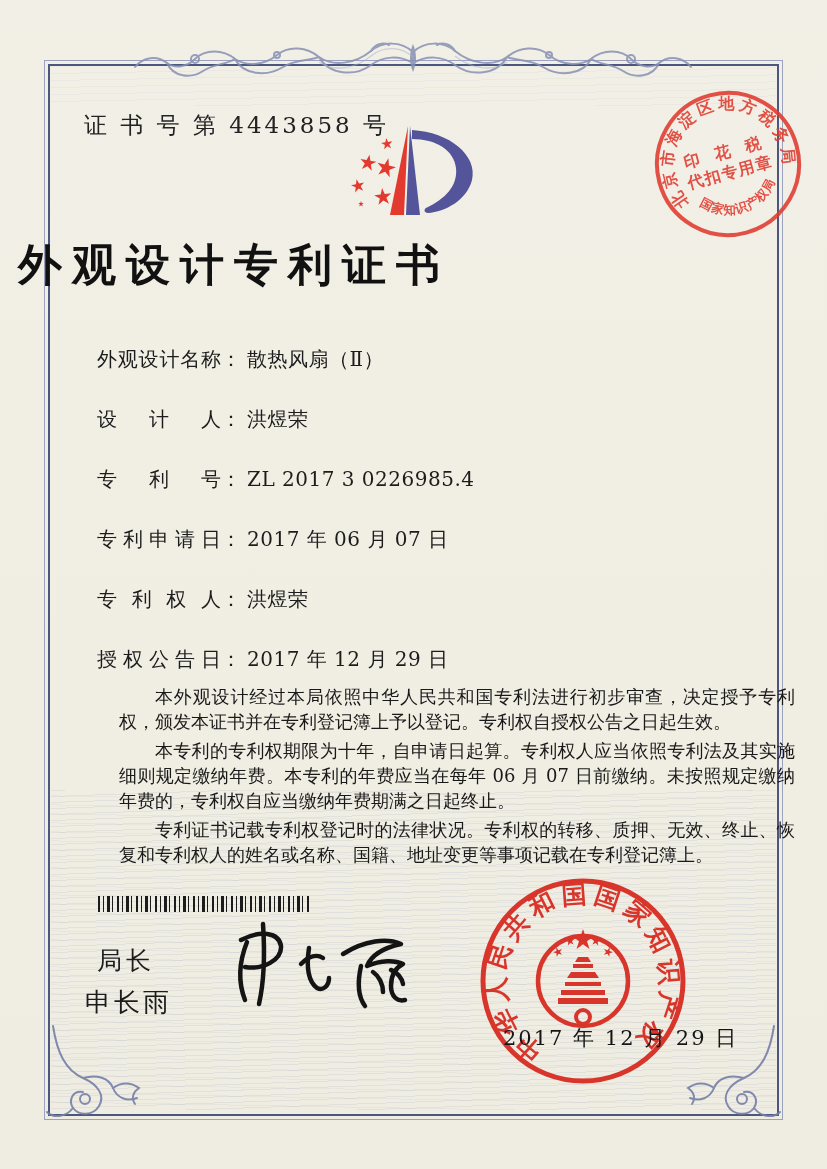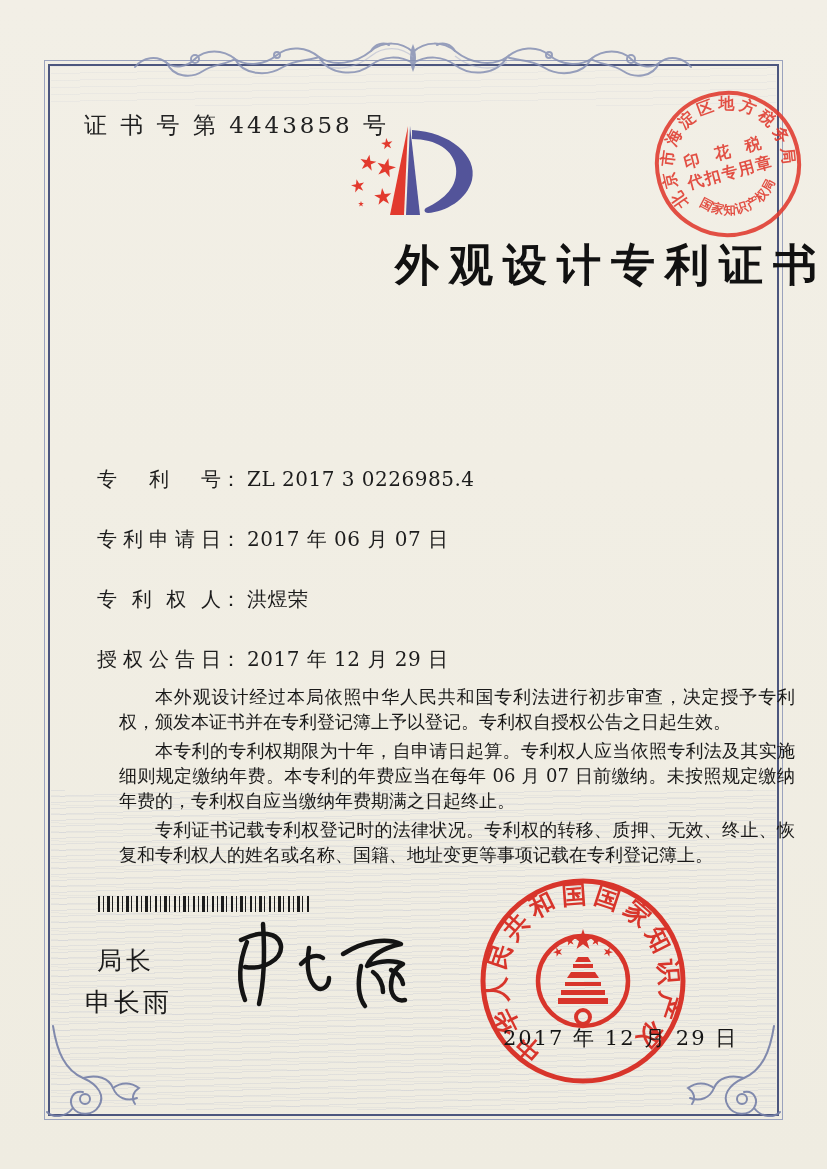--- a/index.html
+++ b/index.html
@@ -12,21 +12,21 @@
   .frame-inner{left:48px;top:64px;width:727px;height:1048px;border:2px solid #4c567e;}
   
   .guilloche{left:51px;top:790px;width:725px;height:320px;
     background:
       repeating-linear-gradient(178deg,rgba(140,152,190,.17) 0 1px,transparent 1px 6px),
       repeating-linear-gradient(181deg,rgba(140,152,190,.10) 0 1px,transparent 1px 9px);
     opacity:.9;}
   .guilloche-top{left:51px;top:66px;width:725px;height:40px;
     background:repeating-linear-gradient(179deg,rgba(140,152,190,.08) 0 1px,transparent 1px 7px);}
   .cert-number{left:84px;top:110px;font-size:23px;letter-spacing:3px;color:#222;}
-  .title{left:0;right:0;top:236px;text-align:right;font-size:44px;font-weight:700;
+  .title{left:0;right:0;top:236px;text-align:left;font-size:44px;font-weight:700;
     letter-spacing:10px;padding-left:18px;color:#111;}
   .field-row{left:97px;height:26px;font-size:20px;white-space:nowrap;}
   .field-label{display:inline-block;width:124px;text-align:justify;text-align-last:justify;}
   .field-value{margin-left:6px;letter-spacing:.5px;}
   .body-text{left:78px;top:684px;width:676px;font-size:18px;line-height:25px;
     text-align:justify;color:#191919;margin-left:41px;}
   .body-text p{margin:0 0 4px 0;text-indent:2em;}
   .signer-title{left:97px;top:944px;font-size:25px;letter-spacing:4px;}
   .signer-name{left:85px;top:985px;font-size:26px;letter-spacing:3px;font-family:Liberation Serif, serif;}
   .seal-date{left:503px;top:1024px;font-size:21px;letter-spacing:2px;color:#151515;z-index:6;}
@@ -106,20 +106,26 @@
       <path d="M68,8 L64,97 L50,97 Z"></path>
     </g>
     <g fill="#53549a">
       <path d="M70,8 L66,97 L80,97 Z"></path>
       <path d="M72,12 C110,14 138,38 132,62 C127,82 105,94 88,95 C85,95 83,92 86,90 C105,81 118,68 116,50 C114,32 96,21 72,21 Z"></path>
     </g>
   </svg>
 
   <div class="abs title">外观设计专利证书</div>
 
+  <div class="abs field-row" style="top:346px;">
+    <span class="field-label">外观设计名称</span><span>：</span><span class="field-value">散热风扇（Ⅱ）</span>
+  </div>
+  <div class="abs field-row" style="top:406px;">
+    <span class="field-label">设计人</span><span>：</span><span class="field-value">洪煜荣</span>
+  </div>
   <div class="abs field-row" style="top:466px;">
     <span class="field-label">专利号</span><span>：</span><span class="field-value">ZL 2017 3 0226985.4</span>
   </div>
   <div class="abs field-row" style="top:526px;">
     <span class="field-label">专利申请日</span><span>：</span><span class="field-value">2017 年 06 月 07 日</span>
   </div>
   <div class="abs field-row" style="top:586px;">
     <span class="field-label">专利权人</span><span>：</span><span class="field-value">洪煜荣</span>
   </div>
   <div class="abs field-row" style="top:646px;">

